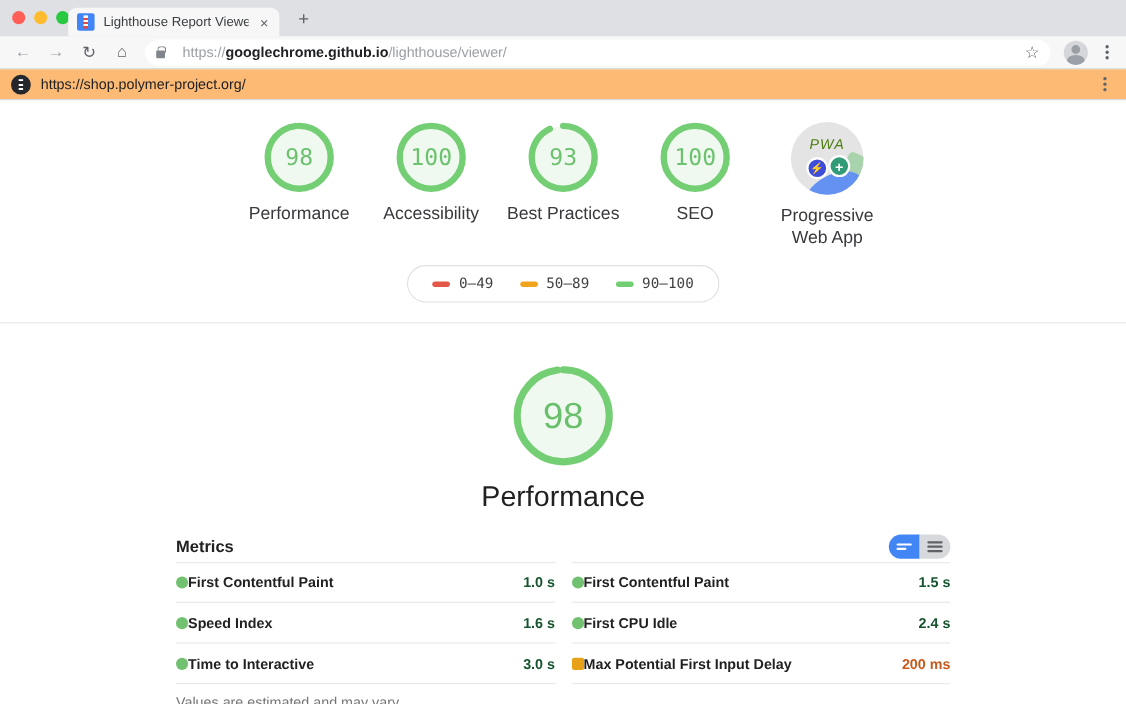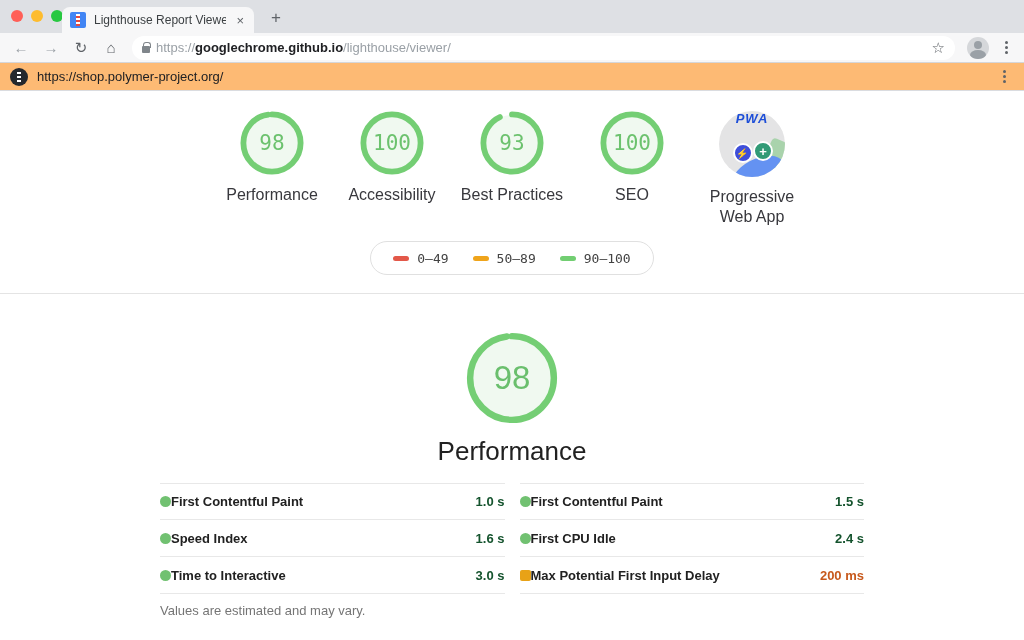--- a/index.html
+++ b/index.html
@@ -18,21 +18,21 @@
     background:repeating-linear-gradient(180deg,#fff 0 2px,#e5493f 2px 4px); }
   .tab-title { font-size:12px; color:#3c4043; white-space:nowrap; overflow:hidden; flex:1; }
   .tab-close { font-size:13px; color:#5f6368; padding:0 2px; cursor:default; }
   .newtab { position:absolute; left:264px; top:8px; font-size:17px; color:#5f6368; width:24px; text-align:center; }
 
   .toolbar { height:30px; background:#f7f7f8; border-bottom:1px solid #d5d6d9;
     display:flex; align-items:center; padding:0 8px; gap:4px; }
   .nav-ic { width:26px; text-align:center; font-size:15px; color:#9aa0a6; }
   .nav-ic.dark { color:#5f6368; }
   .omnibox { flex:1; height:24px; background:#fff; border-radius:13px; display:flex; align-items:center;
-    padding:0 10px; gap:6px; margin:0 4px; }
+    padding:0 10px; gap:16px; margin:0 4px; }
   .lock { width:8px; height:7px; background:#80868b; border-radius:1px; position:relative; margin-top:3px; }
   .lock::before { content:""; position:absolute; left:1px; top:-4px; width:6px; height:5px;
     border:1.5px solid #80868b; border-bottom:none; border-radius:3px 3px 0 0; }
   .url { font-size:13px; color:#9aa0a6; white-space:nowrap; flex:1; }
   .url b { color:#202124; font-weight:bold; }
   .star { margin-left:auto; font-size:15px; color:#5f6368; }
   .avatar { width:22px; height:22px; border-radius:50%; background:#d5d7da; position:relative; overflow:hidden; margin:0 4px; }
   .avatar::before { content:""; position:absolute; left:7px; top:4px; width:8px; height:8px; border-radius:50%; background:#9aa0a6; }
   .avatar::after { content:""; position:absolute; left:3px; top:13px; width:16px; height:10px; border-radius:50%; background:#9aa0a6; }
   .kebab { display:flex; flex-direction:column; gap:2px; padding:0 8px; }
@@ -52,22 +52,22 @@
   .gauge { position:relative; width:64px; height:64px; }
   .gauge svg { width:64px; height:64px; display:block; }
   .gauge-fill { fill:#f0f9f0; stroke:none; }
   .gauge-arc { fill:none; stroke:#74ce74; stroke-width:6; stroke-linecap:round; }
   .gauge-num { position:absolute; inset:0; display:flex; align-items:center; justify-content:center;
     font-family:"DejaVu Sans Mono", monospace; font-size:21px; color:#6cc26e; }
   .score-label { margin-top:10px; font-size:16px; color:#38383d; text-align:center; line-height:20px; }
 
   
   .pwa-circle { width:66px; height:66px; border-radius:50%; background:#e4e4e5; position:relative; overflow:hidden; }
-  .pwa-text { position:absolute; top:0; width:100%; text-align:center; font-size:13px; font-weight:bold;
-    font-style:italic; letter-spacing:1px; color:#1d4ed8; }
+  .pwa-text { position:absolute; top:12px; width:100%; text-align:center; font-size:13px; font-weight:normal;
+    font-style:italic; letter-spacing:1px; color:#4d7c0f; }
   .pwa-wedge { position:absolute; right:-7px; bottom:6px; width:26px; height:30px; background:#a9d3ac; transform:rotate(24deg); border-radius:4px; }
   .pwa-swoosh { position:absolute; left:10px; bottom:-16px; width:58px; height:34px; background:#6492f2;
     border-radius:50% 50% 50% 50%; transform:rotate(-28deg); }
   .pwa-badge { position:absolute; width:20px; height:20px; border-radius:50%; border:2px solid #fff;
     display:flex; align-items:center; justify-content:center; color:#fff; }
   .pwa-badge.bolt { left:14px; top:32px; background:#3e4eda; font-size:10px; }
   .pwa-badge.plus { left:34px; top:30px; background:#319a76; font-size:13px; font-weight:bold; }
 
   .legend { display:flex; justify-content:center; margin-top:14px; }
   .legend-pill { display:flex; align-items:center; gap:24px; border:1px solid #e0e0e0; border-radius:17px;
@@ -238,20 +238,34 @@
       <svg viewBox="0 0 100 100">
           <circle class="gauge-fill" cx="50" cy="50" r="45"></circle>
           <circle class="gauge-arc" cx="50" cy="50" r="45.5" pathLength="100" transform="rotate(-90 50 50)" stroke-dasharray="98 100"></circle>
         </svg>
       <div class="gauge-num">98</div>
     </div>
   </div>
   <div class="perf-title">Performance</div>
 
   <div class="metrics">
+    <div class="metrics-head">
+      <span class="metrics-title">Metrics</span>
+      <div class="view-toggle">
+        <div class="seg left">
+          <span class="bar b-long"></span>
+            <span class="bar b-short"></span>
+        </div>
+        <div class="seg right">
+          <span class="bar b-long"></span>
+            <span class="bar b-long"></span>
+            <span class="bar b-long"></span>
+        </div>
+      </div>
+    </div>
 
     <div class="metric-grid">
       <div class="metric-col">
         <div class="metric-row" data-status="pass">
           <span class="dot"></span>
           <span class="metric-label">First Contentful Paint</span>
           <span class="metric-value">1.0 s</span>
         </div>
         <div class="metric-row" data-status="pass">
           <span class="dot"></span>

